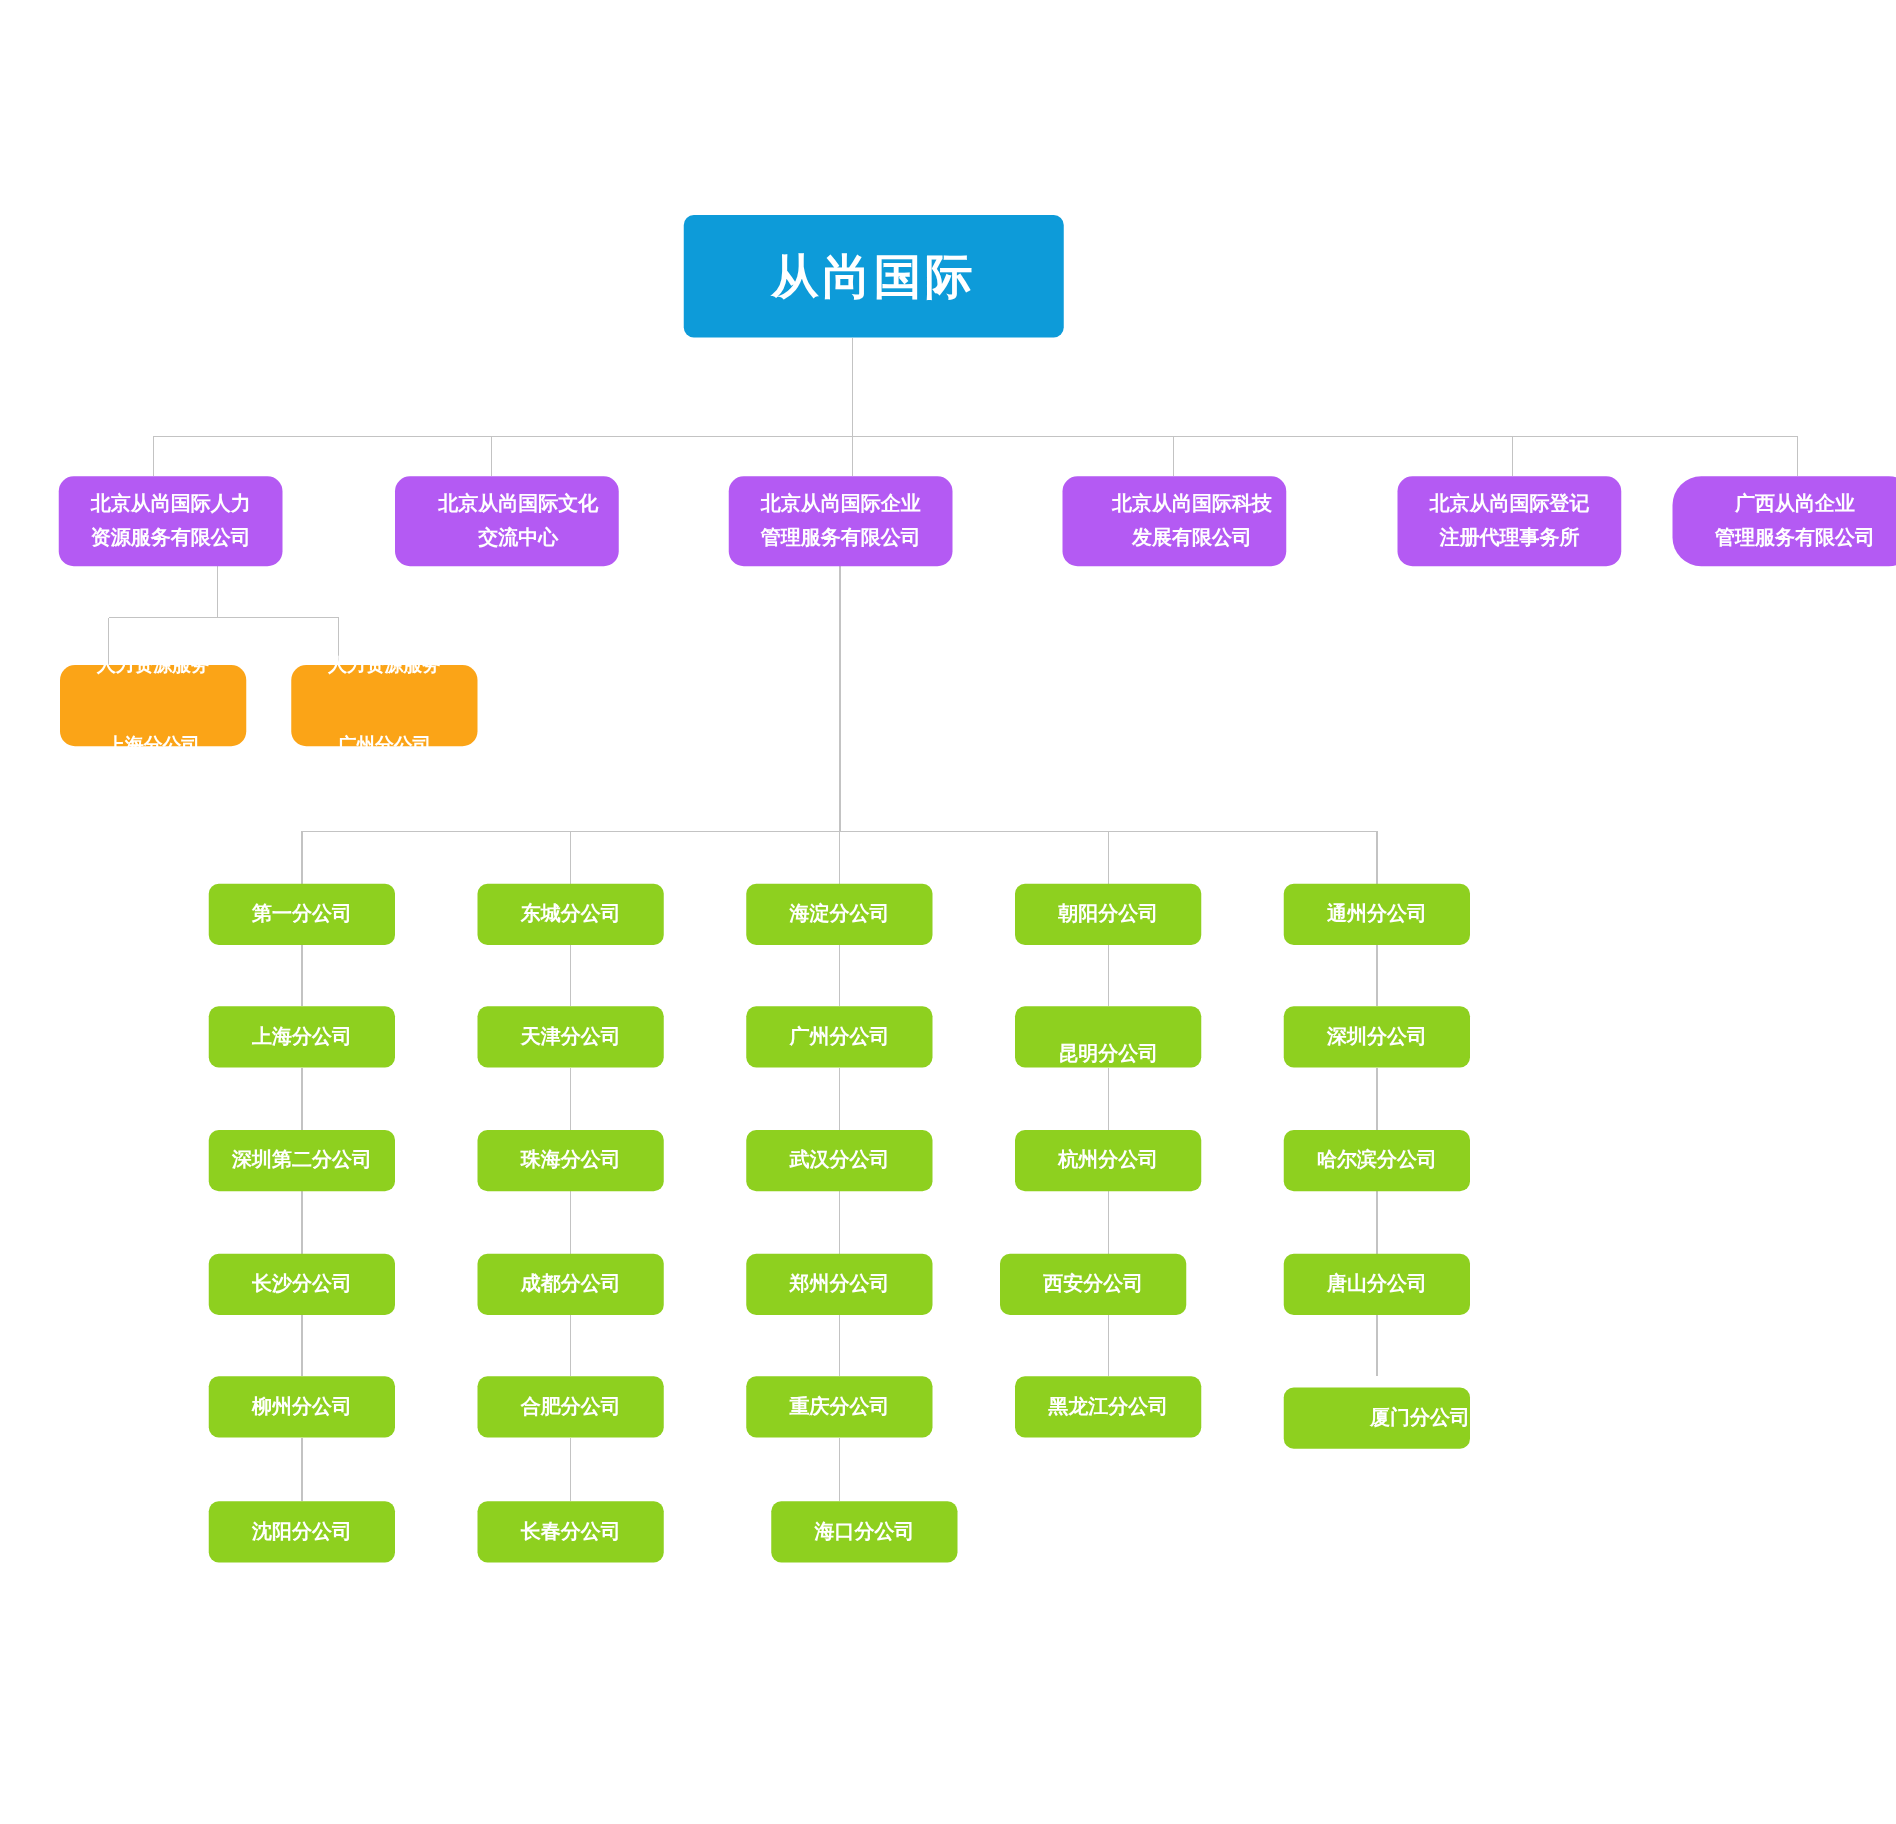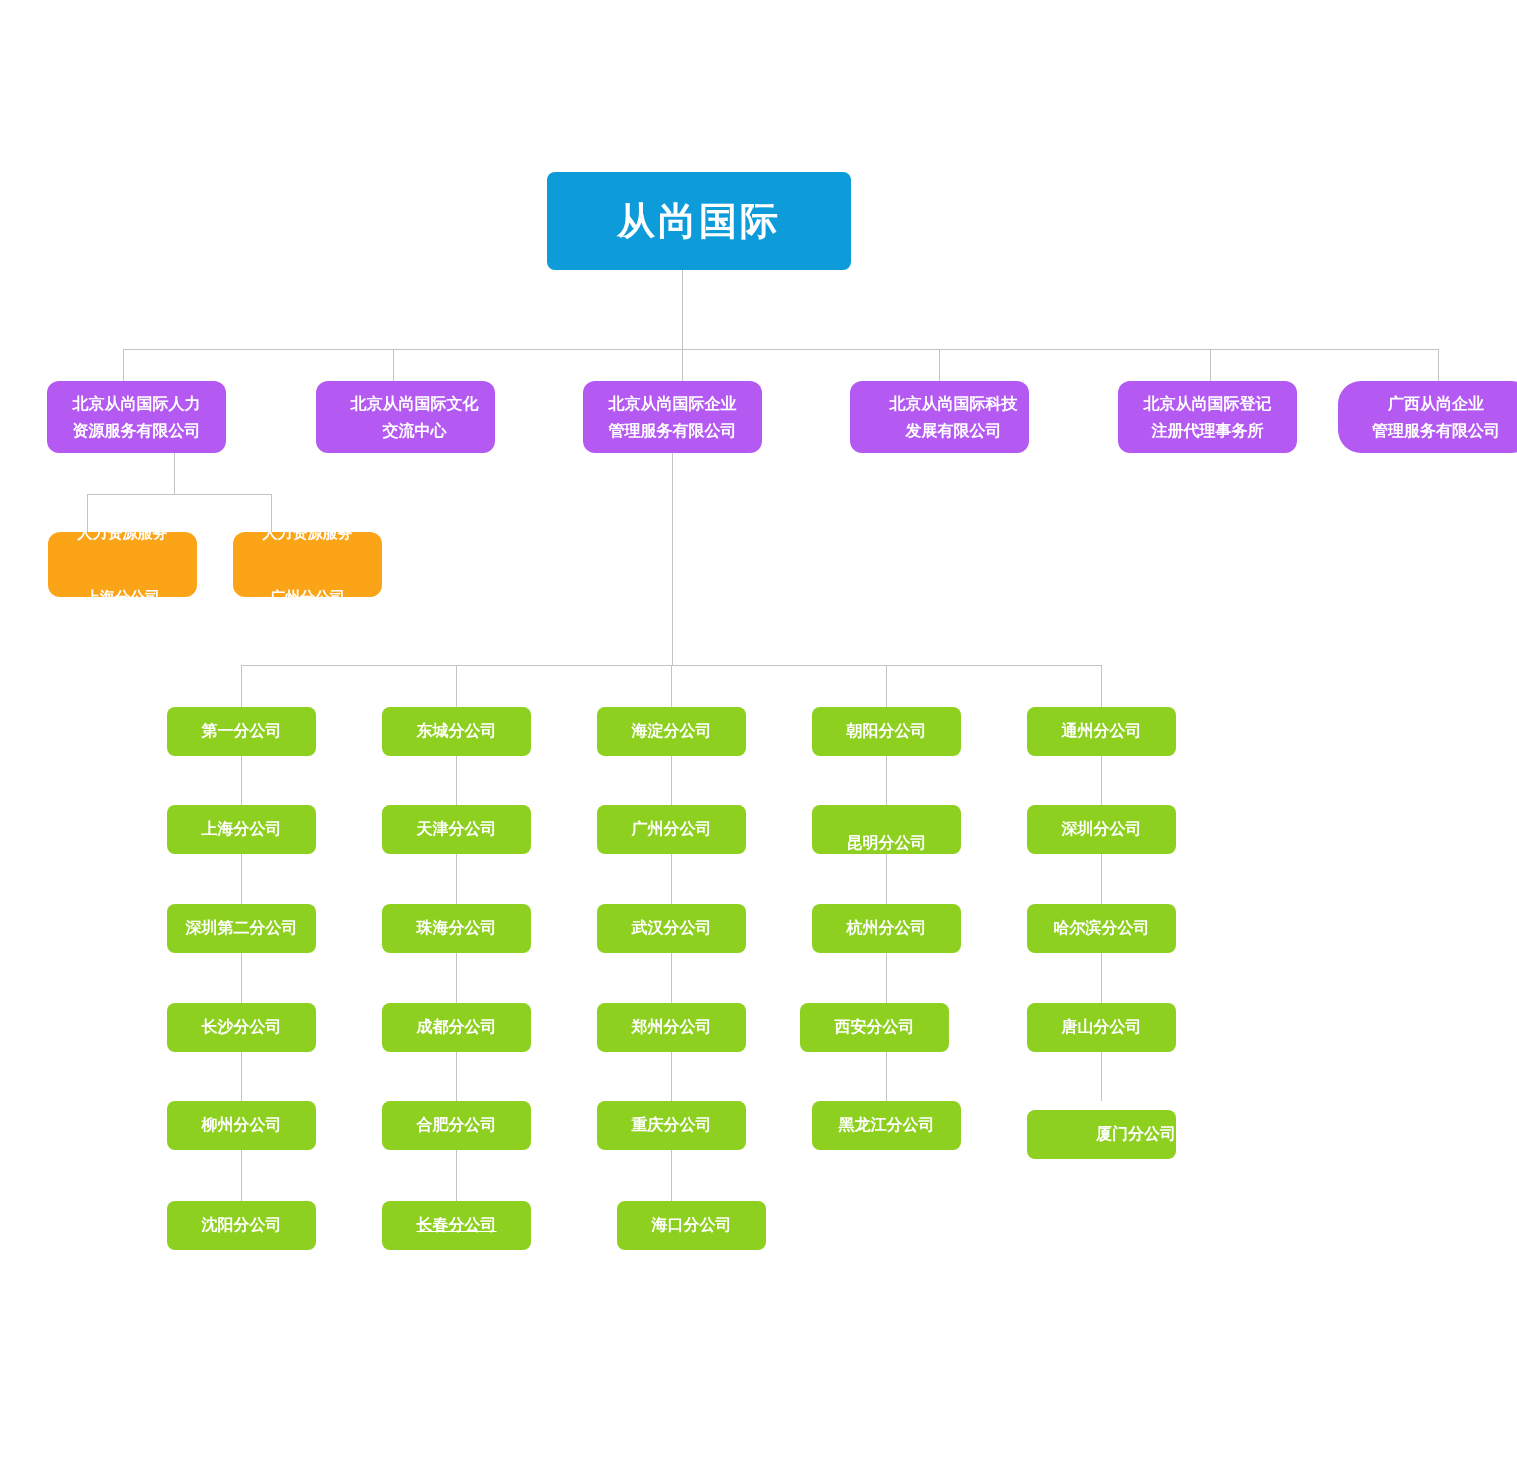--- a/index.html
+++ b/index.html
@@ -159,21 +159,21 @@
     </div>
     <div class="node leaf" style="left: 382px; top: 904px; width: 149px; height: 49px;">
       <div>珠海分公司</div>
     </div>
     <div class="node leaf" style="left: 382px; top: 1003px; width: 149px; height: 49px;">
       <div>成都分公司</div>
     </div>
     <div class="node leaf" style="left: 382px; top: 1101px; width: 149px; height: 49px;">
       <div>合肥分公司</div>
     </div>
-    <div class="node leaf" style="left: 382px; top: 1201px; width: 149px; height: 49px; text-decoration: underline;">
+    <div class="node leaf" style="left: 382px; top: 1201px; width: 149px; height: 49px;">
       <div>长春分公司</div>
     </div>
     <div class="node leaf" style="left: 597px; top: 707px; width: 149px; height: 49px;">
       <div>海淀分公司</div>
     </div>
     <div class="node leaf" style="left: 597px; top: 805px; width: 149px; height: 49px;">
       <div>广州分公司</div>
     </div>
     <div class="node leaf" style="left: 597px; top: 904px; width: 149px; height: 49px;">
       <div>武汉分公司</div>

